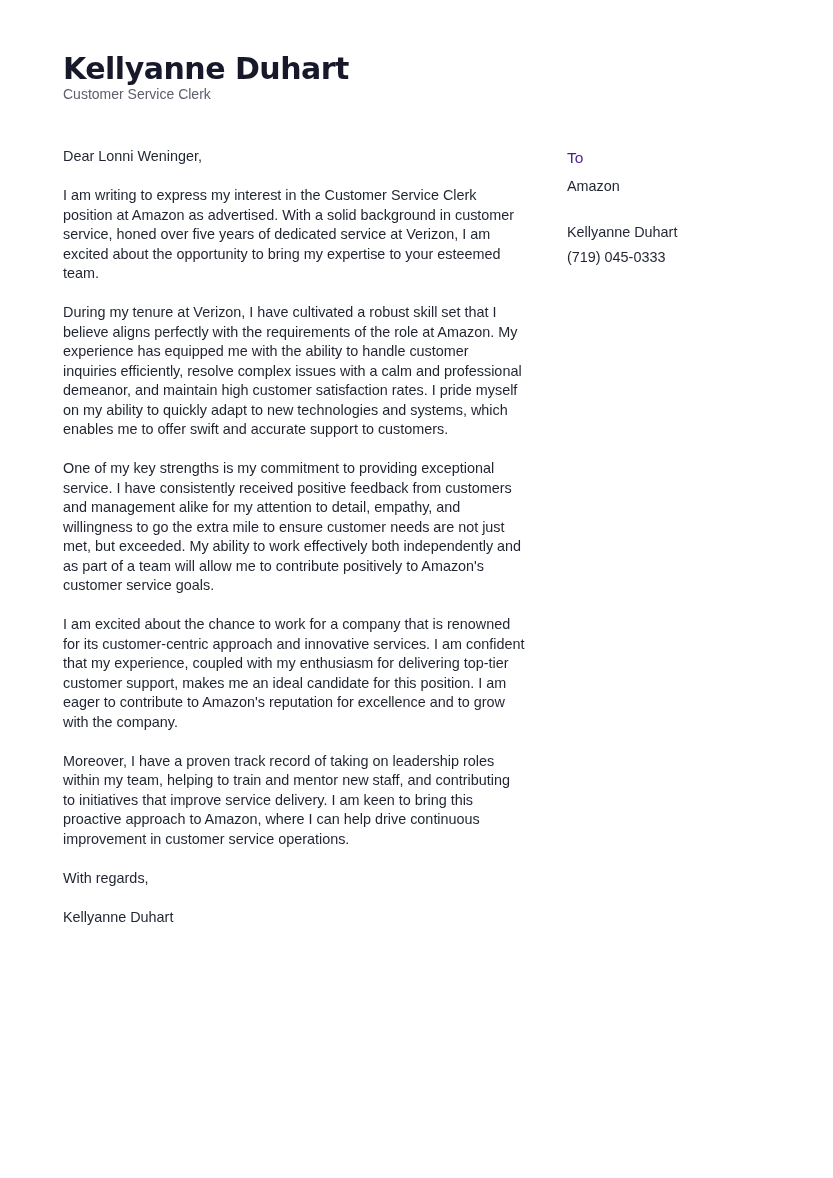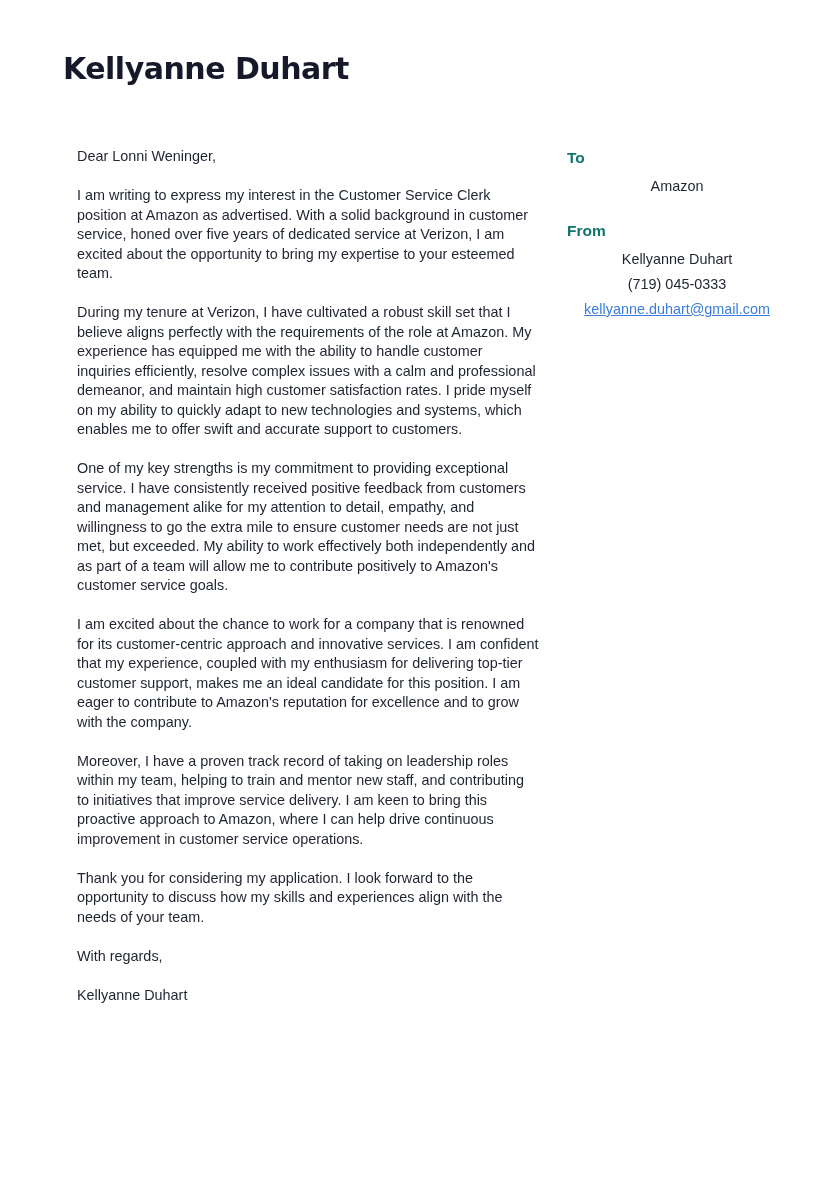--- a/index.html
+++ b/index.html
@@ -10,63 +10,61 @@
     .header { position: absolute; left: 63px; top: 50px; }
     .name {
       font-family: "DejaVu Sans", sans-serif;
       font-size: 30px; font-weight: bold; color: #17192b; letter-spacing: -0.5px;
       line-height: 38px; margin: 0;
     }
     .subtitle {
       font-size: 14px; color: #5b5f6a; line-height: 16px; margin-top: -2px;
     }
     .letter {
-      position: absolute; left: 77px; top: 147px; width: 462px;
+      position: absolute; left: 63px; top: 147px; width: 462px;
       font-size: 14.4px; line-height: 19.5px; color: #1f2430;
     }
     .letter p { margin: 0 0 19.5px 0; }
     .side {
       position: absolute; left: 567px; top: 147px; width: 220px;
       font-size: 14.4px; color: #1f2430;
     }
     .side h3 {
-      font-size: 15.5px; font-weight: bold; margin: 0; line-height: 22px; color: #0f766e;
+      font-size: 15.5px; font-weight: normal; margin: 0; line-height: 22px; color: #4c1d95;
     }
-    .side .line { line-height: 25px; text-align: center; }
+    .side .line { line-height: 25px; }
     .side .group { margin-bottom: 21px; }
     .side .group .lines { margin-top: 5px; }
     .email { color: #3b7ddd; text-decoration: underline; }
   </style>
 </head>
 <body>
 
 <div class="header">
   <h1 class="name">Kellyanne Duhart</h1>
+  <div class="subtitle">Customer Service Clerk</div>
 </div>
 
 <div class="letter">
   <p>Dear Lonni Weninger,</p>
   <p>I am writing to express my interest in the Customer Service Clerk position at Amazon as advertised. With a solid background in customer service, honed over five years of dedicated service at Verizon, I am excited about the opportunity to bring my expertise to your esteemed team.</p>
   <p>During my tenure at Verizon, I have cultivated a robust skill set that I believe aligns perfectly with the requirements of the role at Amazon. My experience has equipped me with the ability to handle customer inquiries efficiently, resolve complex issues with a calm and professional demeanor, and maintain high customer satisfaction rates. I pride myself on my ability to quickly adapt to new technologies and systems, which enables me to offer swift and accurate support to customers.</p>
   <p>One of my key strengths is my commitment to providing exceptional service. I have consistently received positive feedback from customers and management alike for my attention to detail, empathy, and willingness to go the extra mile to ensure customer needs are not just met, but exceeded. My ability to work effectively both independently and as part of a team will allow me to contribute positively to Amazon's customer service goals.</p>
   <p>I am excited about the chance to work for a company that is renowned for its customer-centric approach and innovative services. I am confident that my experience, coupled with my enthusiasm for delivering top-tier customer support, makes me an ideal candidate for this position. I am eager to contribute to Amazon's reputation for excellence and to grow with the company.</p>
   <p>Moreover, I have a proven track record of taking on leadership roles within my team, helping to train and mentor new staff, and contributing to initiatives that improve service delivery. I am keen to bring this proactive approach to Amazon, where I can help drive continuous improvement in customer service operations.</p>
-  <p>Thank you for considering my application. I look forward to the opportunity to discuss how my skills and experiences align with the needs of your team.</p>
   <p>With regards,</p>
   <p>Kellyanne Duhart</p>
 </div>
 
 <div class="side">
   <div class="group">
     <h3>To</h3>
     <div class="lines">
       <div class="line">Amazon</div>
     </div>
   </div>
   <div class="group">
-    <h3>From</h3>
     <div class="lines">
       <div class="line">Kellyanne Duhart</div>
       <div class="line">(719) 045-0333</div>
-      <div class="line"><a class="email" href="mailto:kellyanne.duhart@gmail.com">kellyanne.duhart@gmail.com</a></div>
     </div>
   </div>
 </div>
 
 </body></html>

